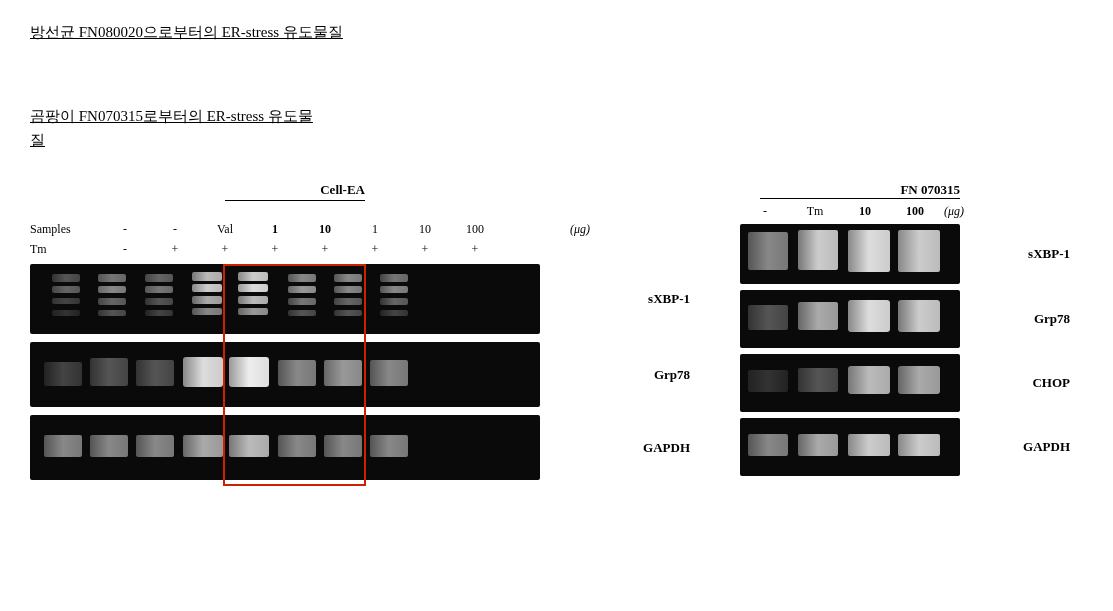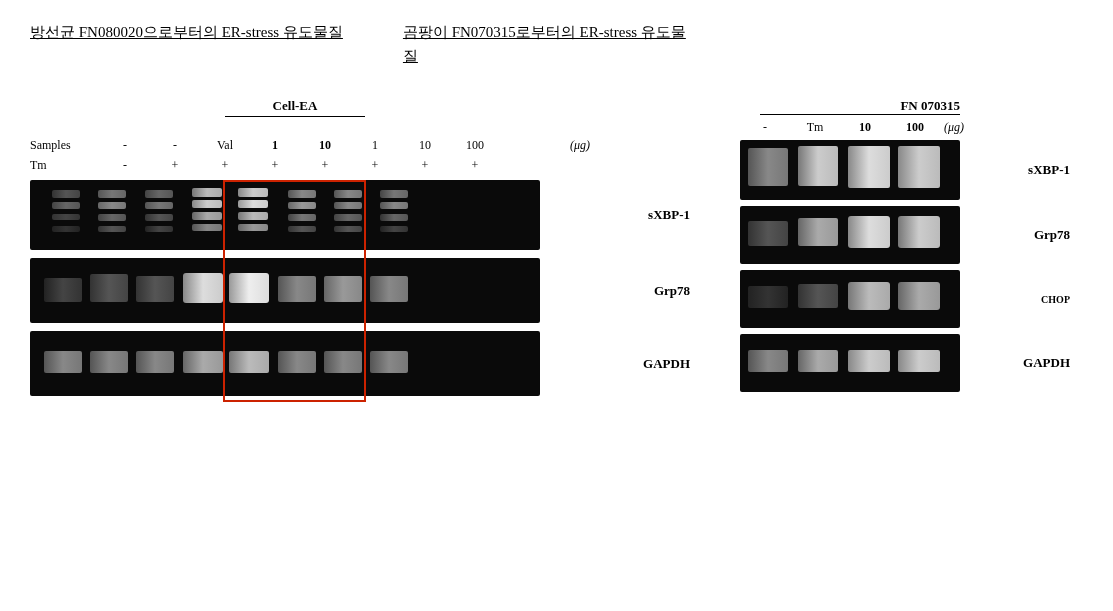--- a/index.html
+++ b/index.html
@@ -14,21 +14,21 @@
 
     .page-container {
       width: 1113px;
       height: 611px;
       padding: 20px 30px;
       position: relative;
     }
 
     .title-section {
       display: flex;
-      flex-direction: row;
+      flex-direction: column;
       gap: 60px;
       margin-bottom: 30px;
     }
 
     .title-left {
       font-size: 15px;
       line-height: 1.6;
       text-decoration: underline;
       max-width: 440px;
     }
@@ -59,21 +59,21 @@
       margin-bottom: 2px;
       position: relative;
       height: 36px;
     }
 
     .cell-ea-header {
       position: absolute;
       left: 195px;
       top: 0;
       width: 140px;
-      text-align: center;
+      text-align: right;
       font-size: 13px;
       font-weight: bold;
       border-bottom: 1.5px solid #000;
       padding-bottom: 2px;
     }
 
     .cell-hx-header {
       position: absolute;
       left: 350px;
       top: 0;
@@ -368,21 +368,21 @@
           <div style="position:absolute; right:0; top:50%; transform:translateY(-50%); font-size:13px; font-weight:bold; white-space:nowrap;">Grp78</div>
         </div>
 
         <div class="right-gel-row" style="position:relative; margin-bottom:6px; height:58px;">
           <div style="width:220px; height:58px; background:#0a0a0a; position:relative; margin-left:50px; border-radius:2px;">
             <div style="position:absolute;left:8px;top:16px;width:40px;height:22px;background:linear-gradient(90deg,#222,#333,#222);border-radius:2px;"></div>
             <div style="position:absolute;left:58px;top:14px;width:40px;height:24px;background:linear-gradient(90deg,#333,#555,#444);border-radius:2px;"></div>
             <div style="position:absolute;left:108px;top:12px;width:42px;height:28px;background:linear-gradient(90deg,#777,#bbb,#aaa);border-radius:3px;"></div>
             <div style="position:absolute;left:158px;top:12px;width:42px;height:28px;background:linear-gradient(90deg,#666,#aaa,#999);border-radius:3px;"></div>
           </div>
-          <div style="position:absolute; right:0; top:50%; transform:translateY(-50%); font-size:10px; font-weight:bold; white-space:nowrap;">CHOP</div>
+          <div style="position:absolute; right:0; top:50%; transform:translateY(-50%); font-size:13px; font-weight:bold; white-space:nowrap;">CHOP</div>
         </div>
 
         <div class="right-gel-row" style="position:relative; margin-bottom:6px; height:58px;">
           <div style="width:220px; height:58px; background:#0a0a0a; position:relative; margin-left:50px; border-radius:2px;">
             <div style="position:absolute;left:8px;top:16px;width:40px;height:22px;background:linear-gradient(90deg,#555,#888,#777);border-radius:2px;"></div>
             <div style="position:absolute;left:58px;top:16px;width:40px;height:22px;background:linear-gradient(90deg,#666,#aaa,#999);border-radius:2px;"></div>
             <div style="position:absolute;left:108px;top:16px;width:42px;height:22px;background:linear-gradient(90deg,#888,#ccc,#bbb);border-radius:2px;"></div>
             <div style="position:absolute;left:158px;top:16px;width:42px;height:22px;background:linear-gradient(90deg,#888,#ccc,#bbb);border-radius:2px;"></div>
           </div>
           <div style="position:absolute; right:0; top:50%; transform:translateY(-50%); font-size:13px; font-weight:bold; white-space:nowrap;">GAPDH</div>

